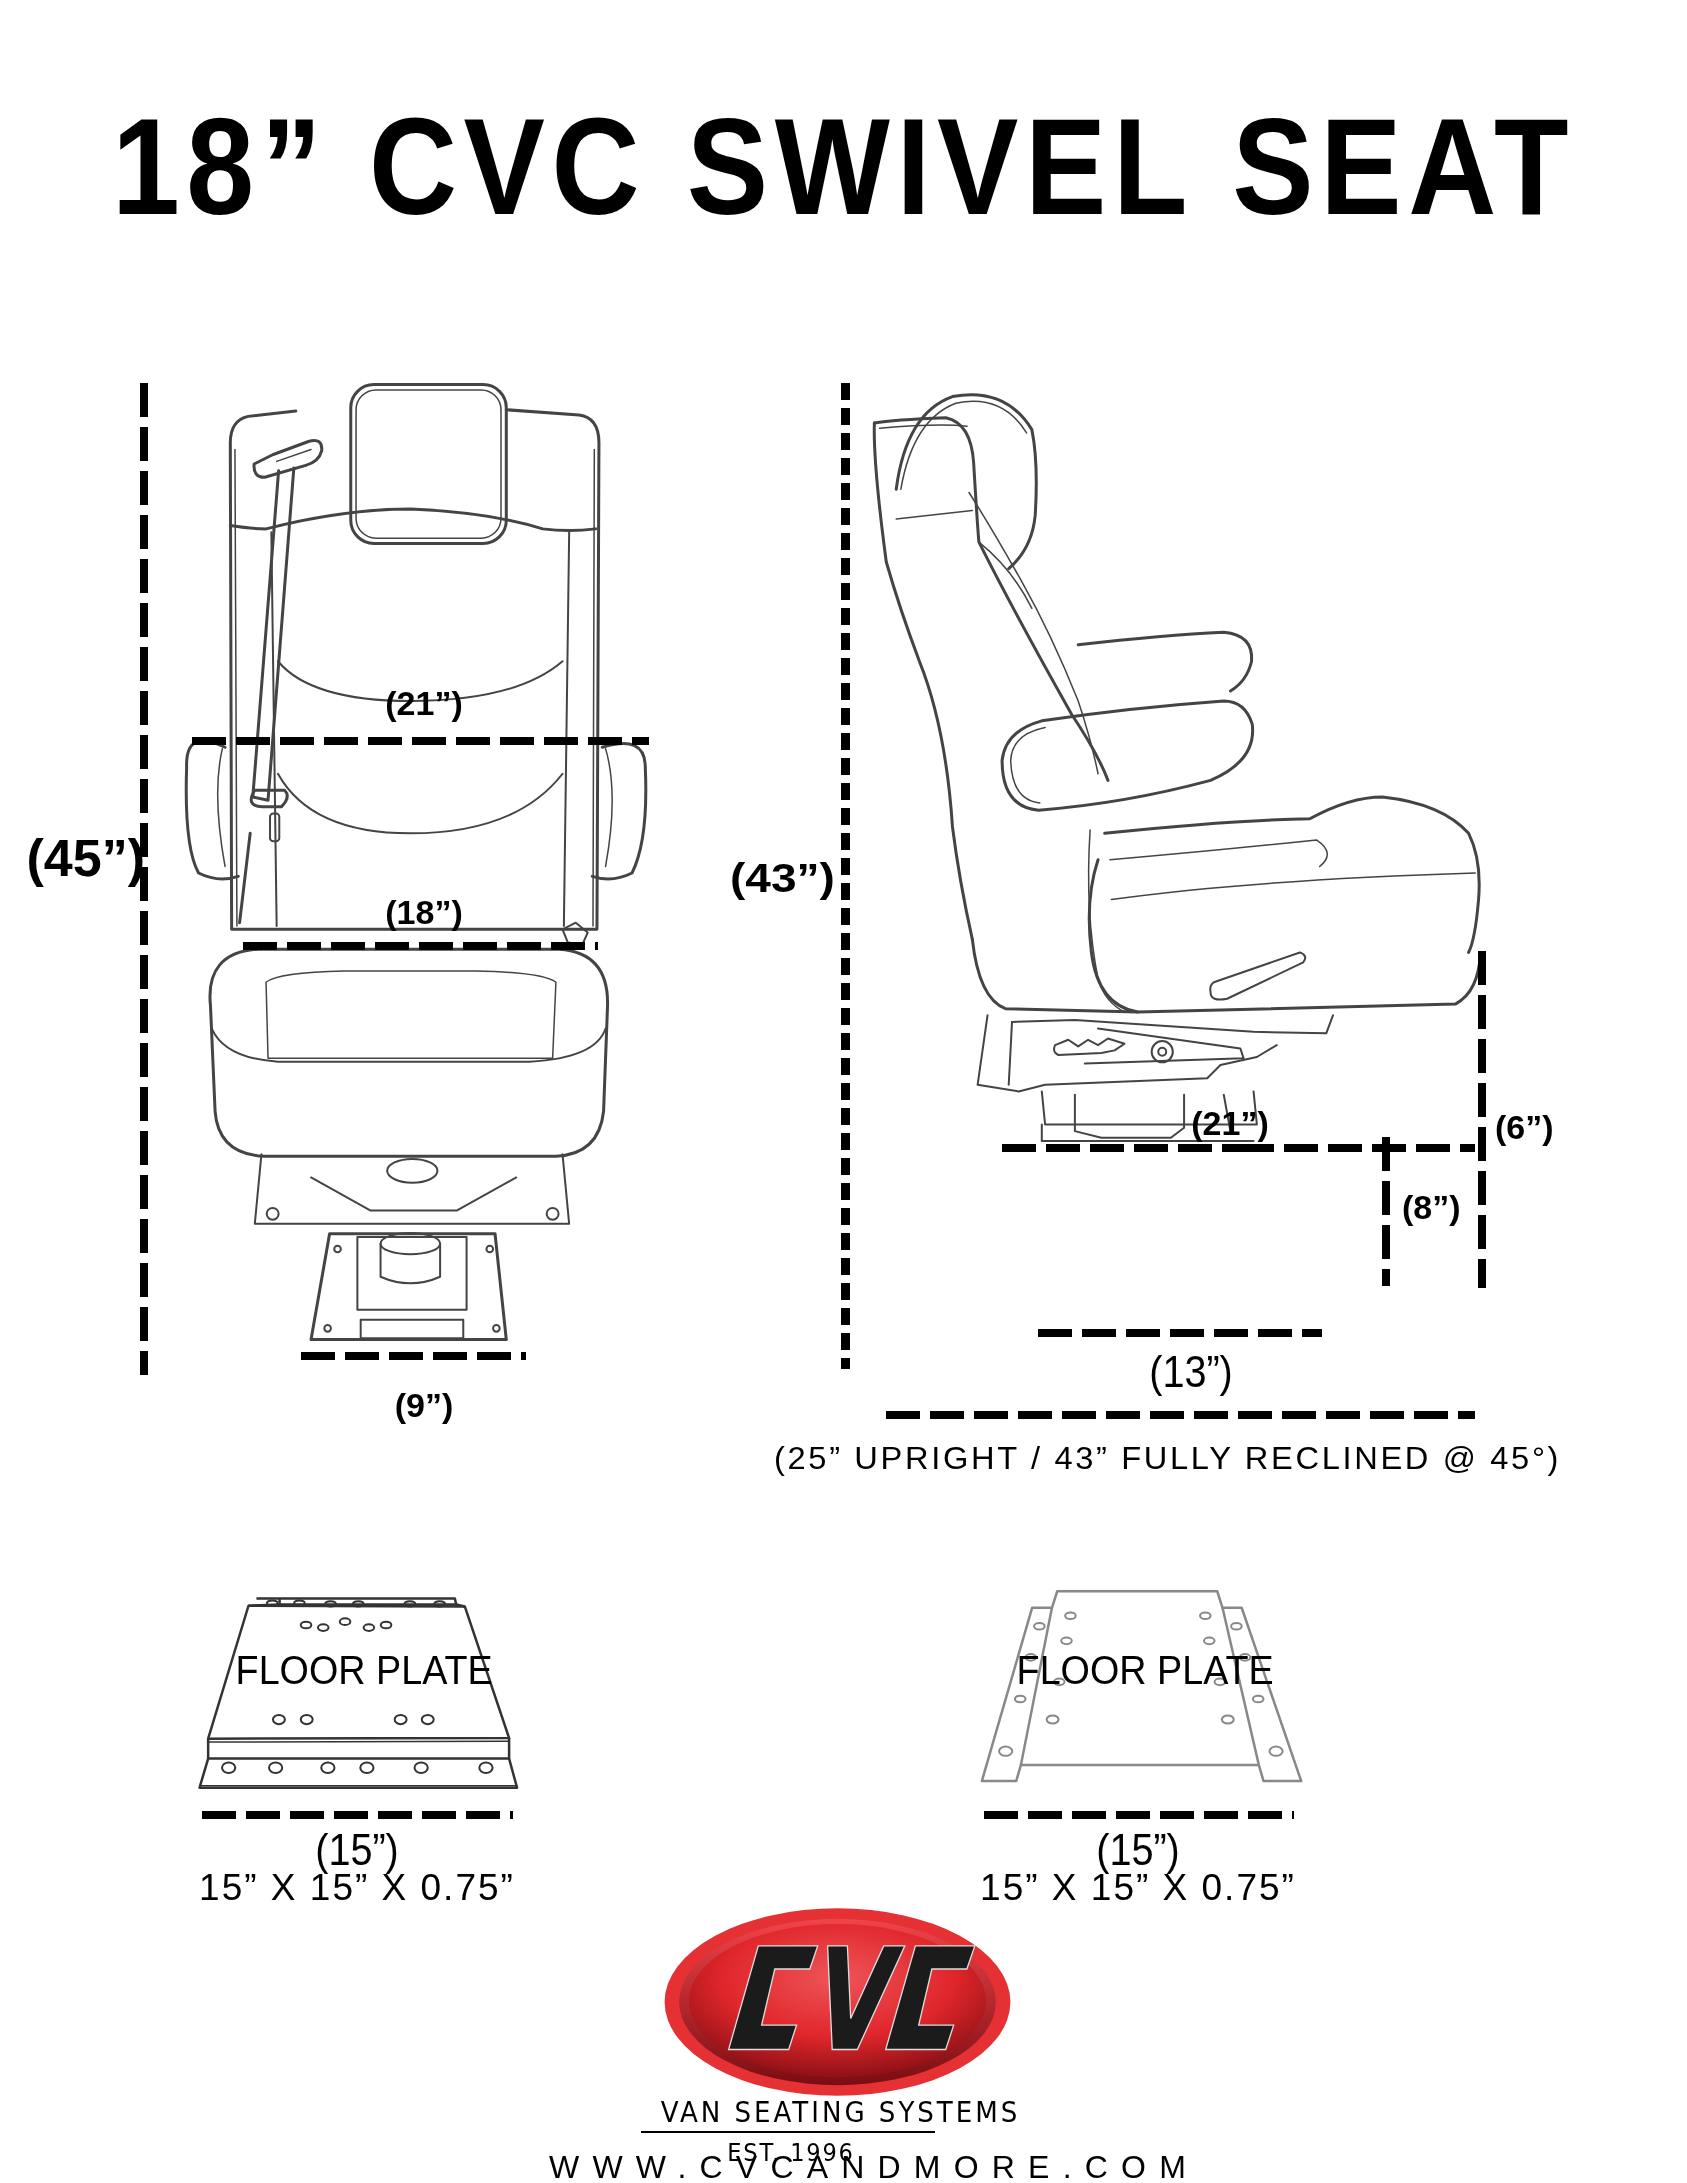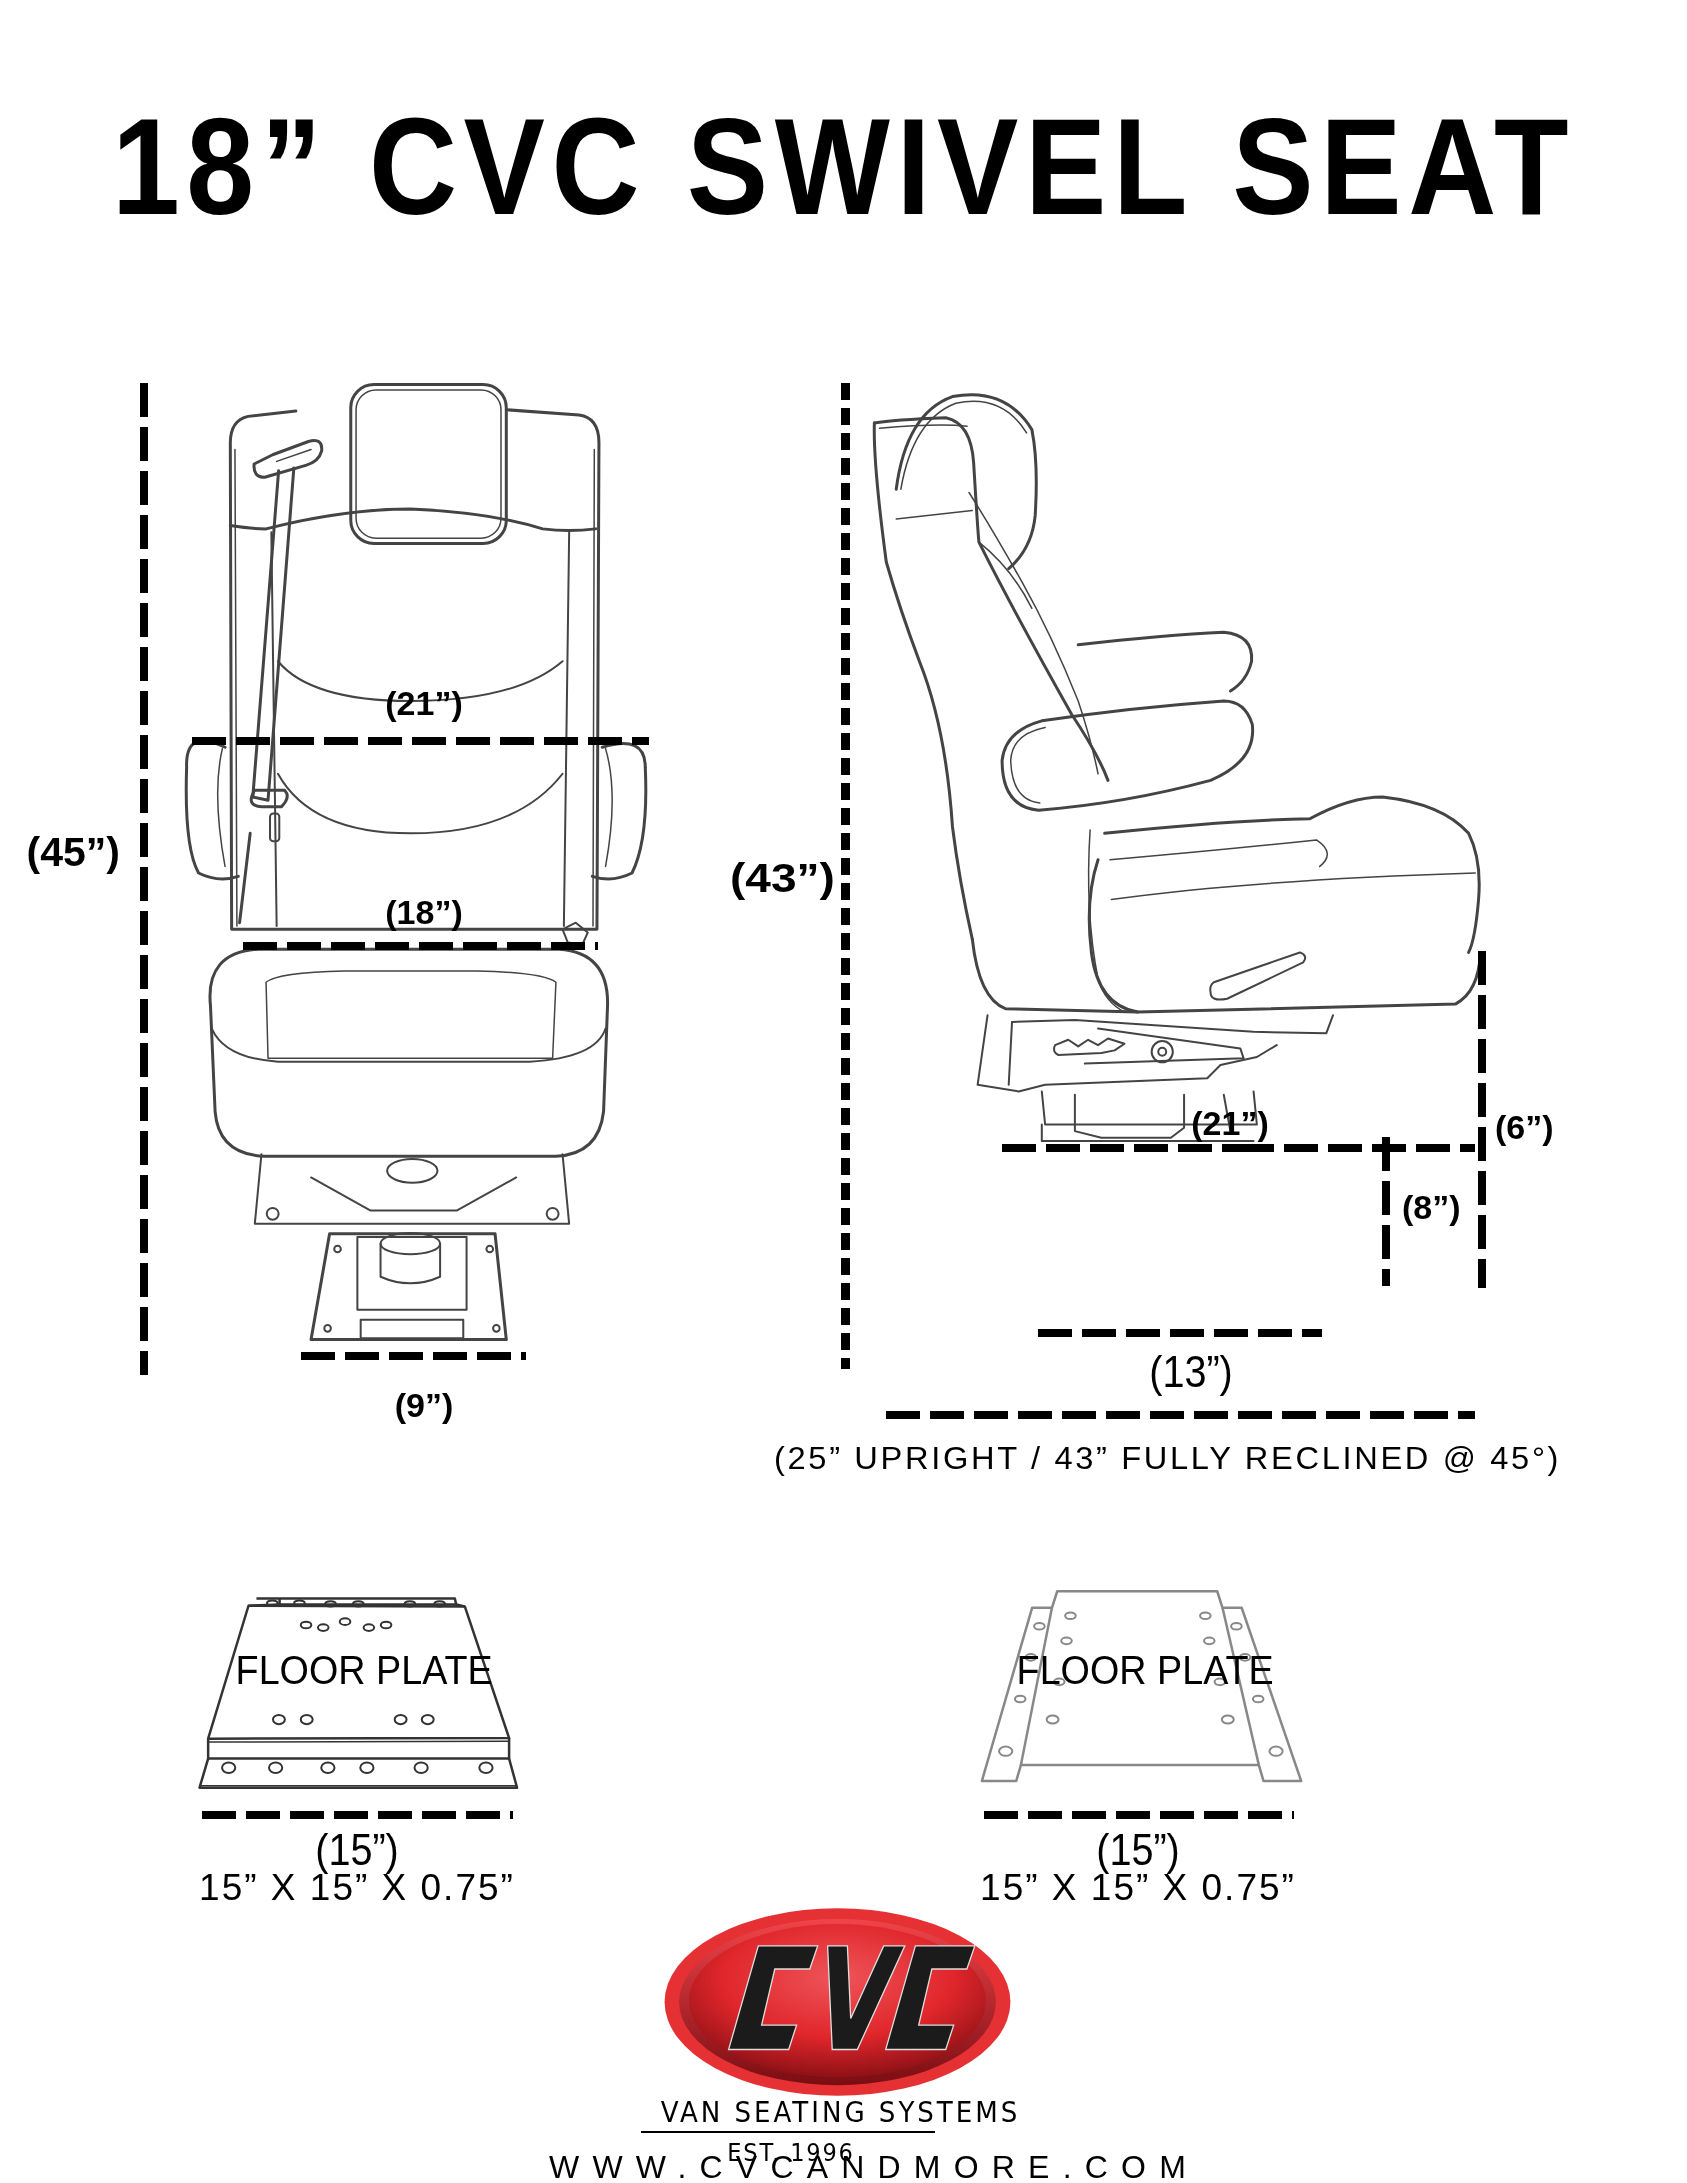--- a/index.html
+++ b/index.html
@@ -69,21 +69,21 @@
 
     <path d="M498 1865 L748 1865 L765 2025 L470 2025 Z"></path>
     <rect x="545" y="1995" width="155" height="28" stroke-width="2"></rect>
     <circle cx="510" cy="1888" r="5" stroke-width="2"></circle>
     <circle cx="740" cy="1888" r="5" stroke-width="2"></circle>
     <circle cx="495" cy="2008" r="5" stroke-width="2"></circle>
     <circle cx="750" cy="2008" r="5" stroke-width="2"></circle>
   </svg>
 
   <div class="abs vdash" style="left:140px;top:13.2px;height:992px;"></div>
-  <div class="abs dim" style="left:26.5px;top:462px;font-size:41px;">(45”)</div>
+  <div class="abs dim" style="left:26.5px;top:462px;font-size:52px;">(45”)</div>
 
   <div class="abs dim center" style="left:318px;top:316px;width:212px;">(21”)</div>
   <div class="abs hdash" style="left:192px;top:367px;width:457px;"></div>
 
   <div class="abs dim center" style="left:318px;top:525px;width:212px;">(18”)</div>
   <div class="abs hdash" style="left:243px;top:572px;width:355px;"></div>
 
   <div class="abs hdash" style="left:301px;top:982px;width:225px;"></div>
   <div class="abs dim center" style="left:318px;top:1018px;width:212px;">(9”)</div>
 </div>

